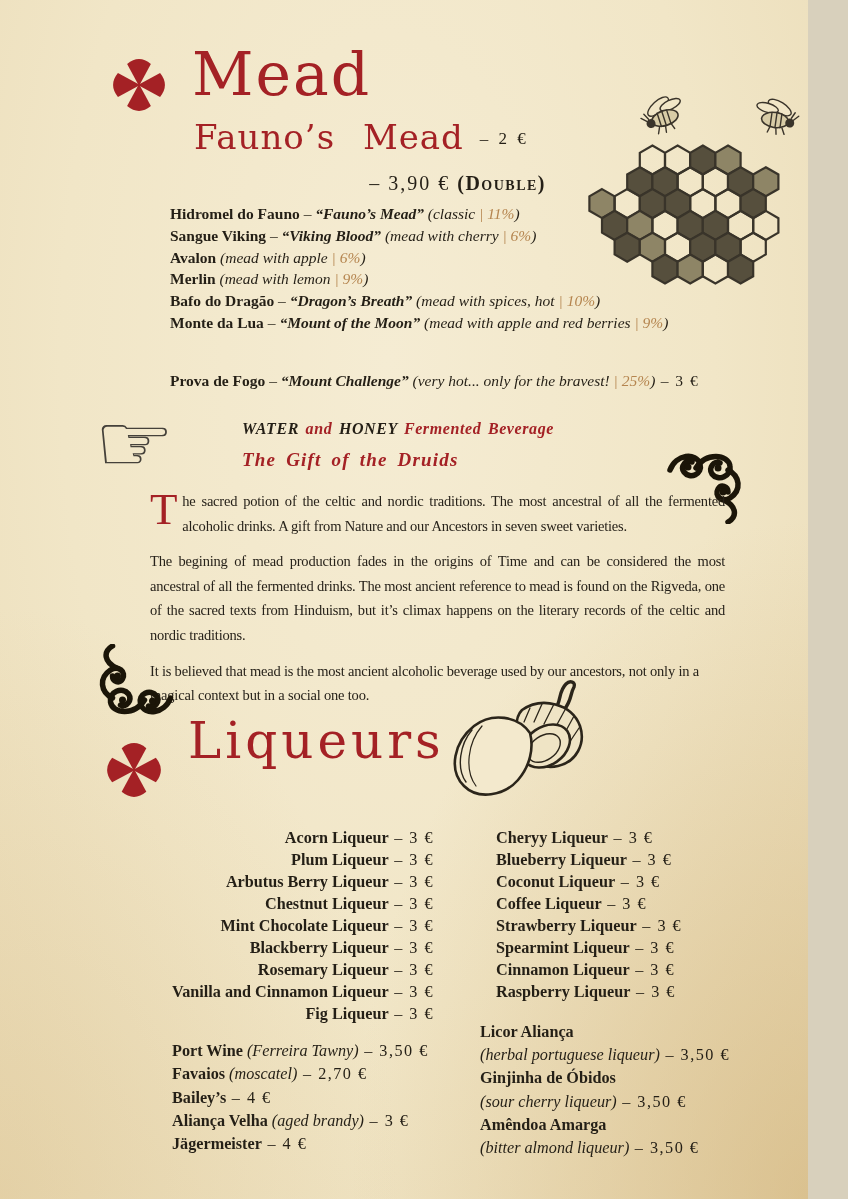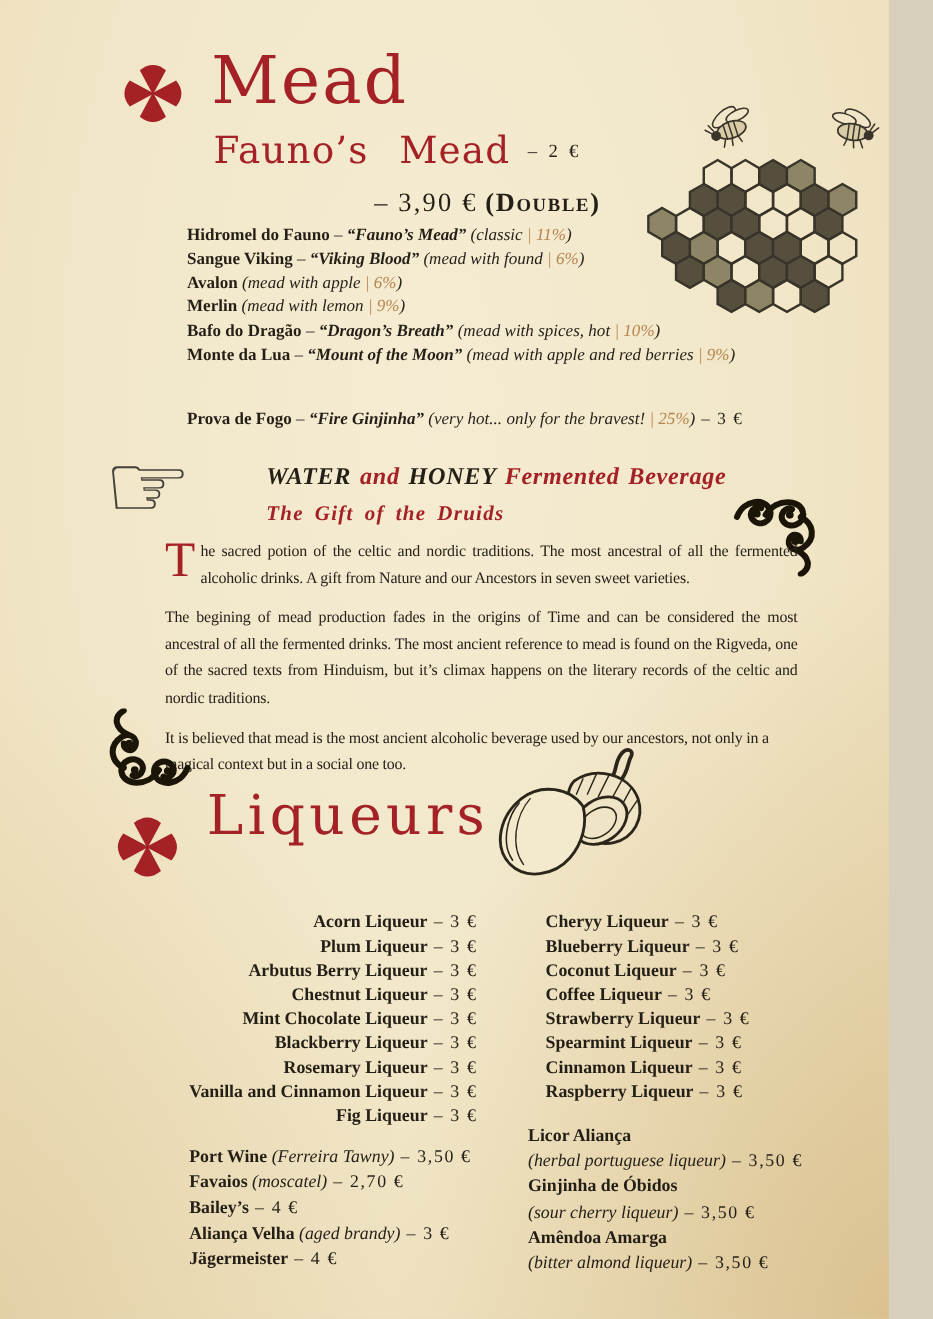--- a/index.html
+++ b/index.html
@@ -15,37 +15,37 @@
   .cross{position:absolute;}
   .cross-1{left:112px;top:58px;}
   .cross-2{left:106px;top:742px;}
   .big-title{position:absolute;color:#a42125;font-family:"DejaVu Serif",serif;line-height:1;letter-spacing:2px;}
   .title-mead{left:192px;top:44px;font-size:60px;}
   .title-liqueurs{left:188px;top:716px;font-size:50px;letter-spacing:4px;}
   .subtitle{position:absolute;left:194px;top:120px;font-size:34px;color:#a42125;
     font-family:"DejaVu Serif",serif;letter-spacing:1px;word-spacing:16px;line-height:1;}
   .sub-price{font-family:"Liberation Serif",serif;font-size:17px;color:#241f16;
     letter-spacing:2px;margin-left:16px;word-spacing:2px;position:relative;top:-5px;}
-  .double-line{position:absolute;left:0;top:172px;width:546px;text-align:right;font-size:24px;}
+  .double-line{position:absolute;left:0;top:172px;width:546px;text-align:right;font-size:20px;}
   .double-line .amt{letter-spacing:2px;}
   .double-line .lbl{font-variant:small-caps;font-weight:bold;letter-spacing:1.5px;margin-left:7px;}
   
   .mead-list{position:absolute;left:170px;top:203px;}
   .mead-item{font-size:15.5px;line-height:21.8px;white-space:nowrap;}
   .mead-featured{position:absolute;left:170px;top:370px;}
   .m-name{font-weight:bold;}
   .m-trans{font-weight:bold;font-style:italic;}
   .m-desc{font-style:italic;}
   .m-pct{font-style:italic;color:#b5854f;}
   .price{letter-spacing:1.5px;}
   
   .manicule{position:absolute;left:94px;top:398px;font-size:90px;line-height:1;
     color:#45413a;font-family:"DejaVu Sans",sans-serif;transform:scaleY(.92);}
   .headline{position:absolute;left:242px;top:420px;font-style:italic;font-weight:bold;}
-  .headline-1{font-size:22px;letter-spacing:.6px;word-spacing:2px;}
+  .headline-1{font-size:16px;letter-spacing:.6px;word-spacing:2px;}
   .headline-2{font-size:19px;color:#a42125;letter-spacing:1.2px;word-spacing:4px;margin-top:11px;}
   .hl-dark{color:#241f16;} .hl-red{color:#a42125;}
   .paragraphs{position:absolute;left:150px;top:489px;width:575px;font-size:14.5px;
     line-height:24.6px;letter-spacing:-0.2px;color:#27221a;}
   .paragraphs p{margin:0 0 11px 0;text-align:justify;}
   .paragraphs p:last-child{text-align:left;}
   .dropcap{float:left;color:#a42125;font-size:45px;line-height:34px;padding:3px 5px 0 0;}
   .ornament{position:absolute;}
   .orn-right{left:666px;top:446px;}
   .orn-left{left:86px;top:644px;transform:rotate(180deg);}
@@ -138,28 +138,28 @@
       <ellipse class="bw" cx="9" cy="-11" rx="11" ry="4.5" transform="rotate(-8 9 -11)"></ellipse>
       <ellipse class="bb" cx="0" cy="0" rx="13.5" ry="7.5"></ellipse>
       <path class="bs" d="M-6,-7 L-6,7 M-1,-7.5 L-1,7.5 M4,-7 L4,6.5"></path>
       <circle cx="-15" cy="1" r="4.5" fill="#3a342a"></circle>
       <path class="bs" d="M-8,7 l-3,6 M-2,8 l-1,6 M4,7 l2,6 M-18,-2 l-5,-5 M-16,-4 l-3,-6"></path>
     </g>
   </svg>
 
   <div class="mead-list" id="mead-list">
       <div class="mead-item"><span class="m-name">Hidromel do Fauno</span><span class="m-desc"> – </span><span class="m-trans">“Fauno’s Mead”</span><span class="m-desc"> (classic</span><span class="m-pct"> | 11%</span><span class="m-desc">)</span></div>
-      <div class="mead-item"><span class="m-name">Sangue Viking</span><span class="m-desc"> – </span><span class="m-trans">“Viking Blood”</span><span class="m-desc"> (mead with found</span><span class="m-pct"> | 6%</span><span class="m-desc">)</span></div>
+      <div class="mead-item"><span class="m-name">Sangue Viking</span><span class="m-desc"> – </span><span class="m-trans">“Viking Blood”</span><span class="m-desc"> (mead with cherry</span><span class="m-pct"> | 6%</span><span class="m-desc">)</span></div>
       <div class="mead-item"><span class="m-name">Avalon</span><span class="m-desc"> (mead with apple</span><span class="m-pct"> | 6%</span><span class="m-desc">)</span></div>
       <div class="mead-item"><span class="m-name">Merlin</span><span class="m-desc"> (mead with lemon</span><span class="m-pct"> | 9%</span><span class="m-desc">)</span></div>
       <div class="mead-item"><span class="m-name">Bafo do Dragão</span><span class="m-desc"> – </span><span class="m-trans">“Dragon’s Breath”</span><span class="m-desc"> (mead with spices, hot</span><span class="m-pct"> | 10%</span><span class="m-desc">)</span></div>
       <div class="mead-item"><span class="m-name">Monte da Lua</span><span class="m-desc"> – </span><span class="m-trans">“Mount of the Moon”</span><span class="m-desc"> (mead with apple and red berries</span><span class="m-pct"> | 9%</span><span class="m-desc">)</span></div>
     </div>
   <div class="mead-featured" id="mead-featured">
-      <div class="mead-item"><span class="m-name">Prova de Fogo</span><span class="m-desc"> – </span><span class="m-trans">“Fire Ginjinha”</span><span class="m-desc"> (very hot... only for the bravest!</span><span class="m-pct"> | 25%</span><span class="m-desc">)</span><span class="price"> – 3 €</span></div>
+      <div class="mead-item"><span class="m-name">Prova de Fogo</span><span class="m-desc"> – </span><span class="m-trans">“Mount Challenge”</span><span class="m-desc"> (very hot... only for the bravest!</span><span class="m-pct"> | 25%</span><span class="m-desc">)</span><span class="price"> – 3 €</span></div>
     </div>
 
   <div class="manicule">☞</div>
   <div class="headline">
     <div class="headline-1">
       <span class="hl-dark">WATER</span>
       <span class="hl-red">and</span>
       <span class="hl-dark">HONEY</span>
       <span class="hl-red">Fermented Beverage</span>
     </div>

